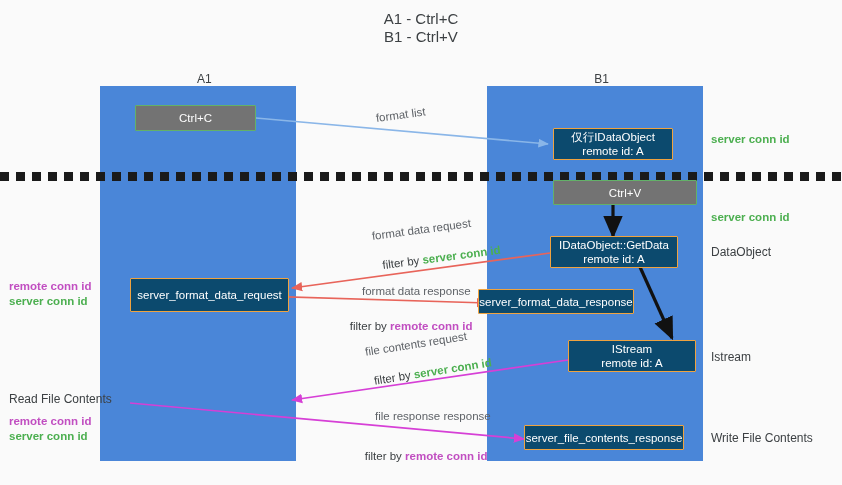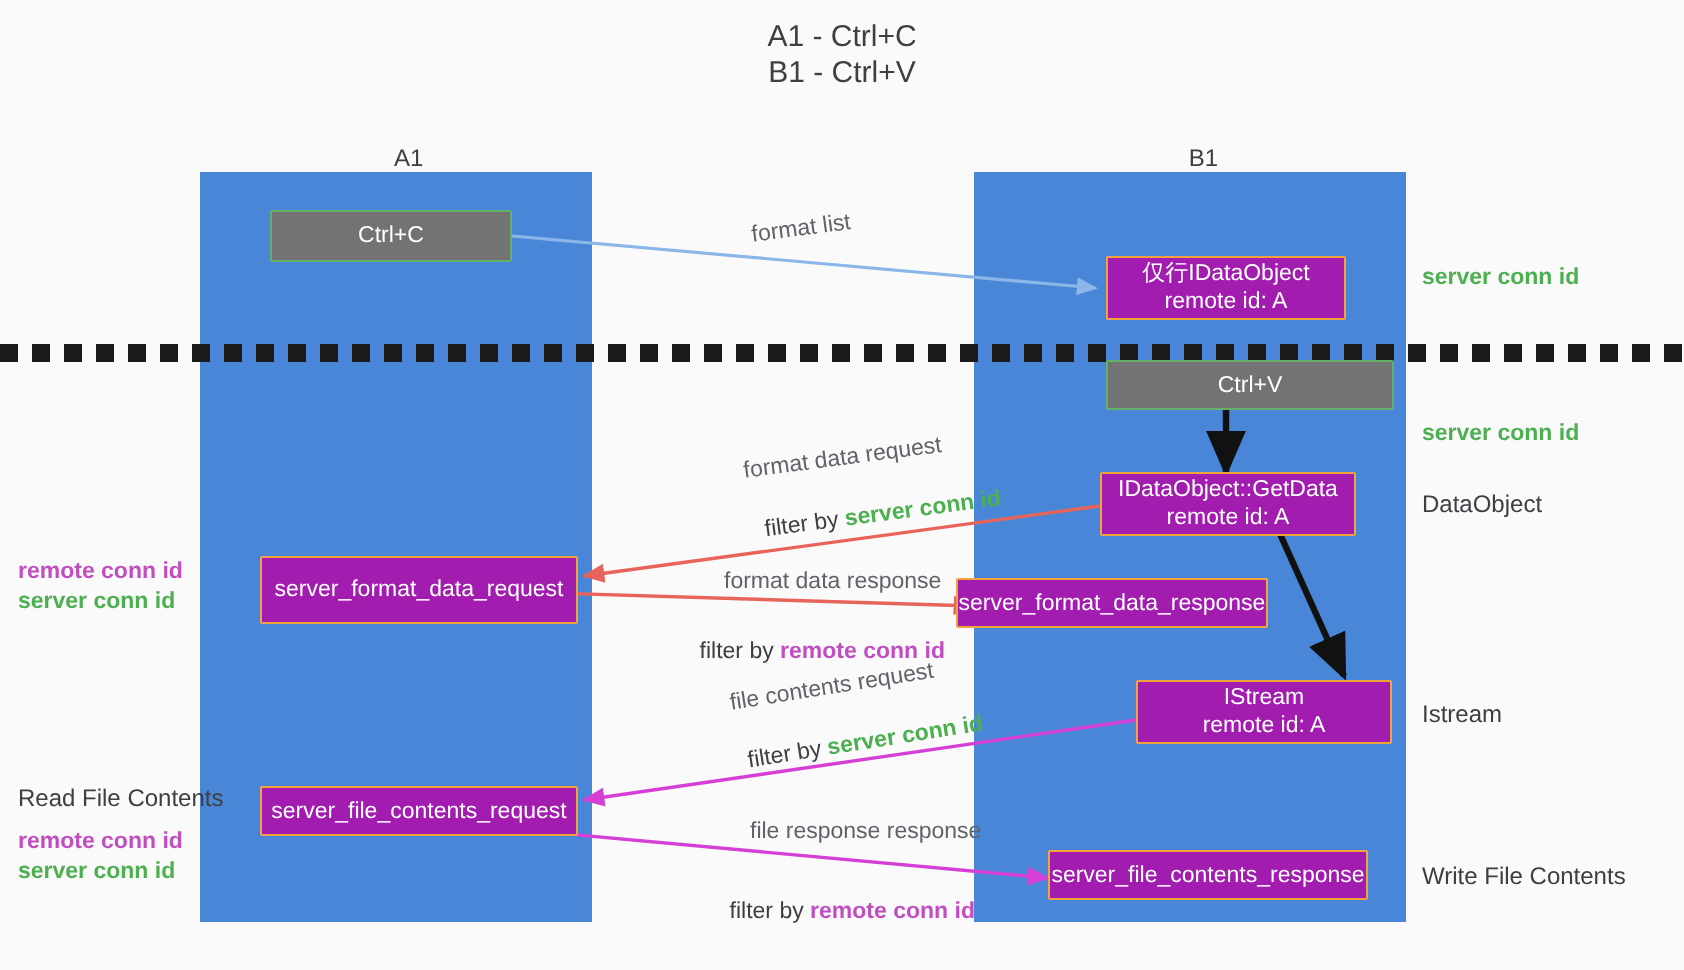--- a/index.html
+++ b/index.html
@@ -24,21 +24,21 @@
 
   .lane{position:absolute;background:#4a86d8;}
 
   .node{
     position:absolute;box-sizing:border-box;
     display:flex;align-items:center;justify-content:center;
     text-align:center;color:#ffffff;font-size:11.5px;line-height:14px;
     white-space:pre;border-radius:1px;
   }
   .node.green{background:#737373;border:1px solid #63b168;}
-  .node.orange{background:#a21caf;border:1px solid #f0a33f;}
+  .node.orange{background:#0c4a6e;border:1px solid #f0a33f;}
 
   .dashline{
     position:absolute;left:0;top:172px;width:842px;height:9px;
     background-image:repeating-linear-gradient(to right,#1a1a1a 0px,#1a1a1a 9px,rgba(0,0,0,0) 9px,rgba(0,0,0,0) 16px);
   }
 
   .lbl{position:absolute;font-size:11.5px;line-height:15px;white-space:pre;color:#3c4043;}
   .lbl.green-t{color:#4caf50;font-weight:bold;}
   .lbl.purple-t{color:#c14ec1;font-weight:bold;}
   .lbl.right{font-size:12px;color:#3c4043;}
@@ -111,21 +111,20 @@
   <div class="node orange" style="left:550px;top:236px;width:128px;height:32px;">IDataObject::GetData
 remote id: A</div>
 
   <div class="node orange" style="left:130px;top:278px;width:159px;height:34px;">server_format_data_request</div>
 
   <div class="node orange" style="left:478px;top:289px;width:156px;height:25px;">server_format_data_response</div>
 
   <div class="node orange" style="left:568px;top:340px;width:128px;height:32px;">IStream
 remote id: A</div>
 
-  <div class="node orange" style="left:130px;top:393px;width:159px;height:25px;">server_file_contents_request</div>
 
   <div class="node orange" style="left:524px;top:425px;width:160px;height:25px;">server_file_contents_response</div>
 
   <div class="lbl mid rot-a" style="left:375px;top:111px;">format list</div>
 
   <div class="lbl mid rot-a" style="left:371px;top:229px;">format data request</div>
   <div class="lbl rot-a" style="left:367px;top:245px;">
     <span>filter by </span><span class="inline-green">server conn id</span>
   </div>
 

